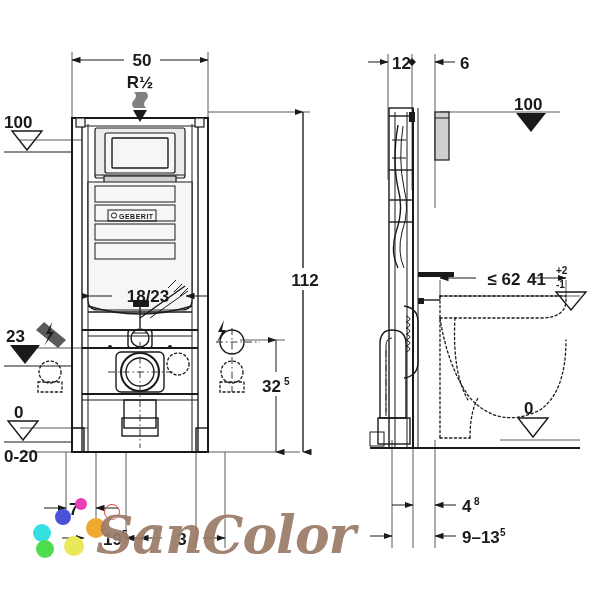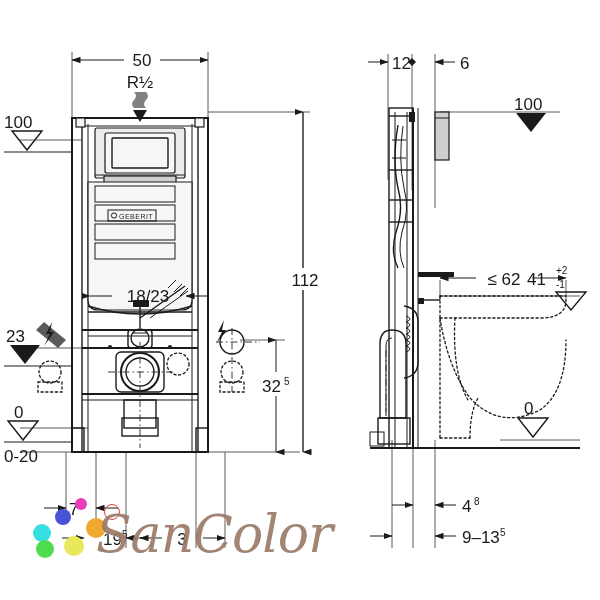--- a/index.html
+++ b/index.html
@@ -1,17 +1,17 @@
 <!DOCTYPE html>
 <html><head>
 <meta charset="utf-8">
 <style>
   html,body{margin:0;padding:0;background:#ffffff;}
   body{width:600px;height:600px;overflow:hidden;font-family:"Liberation Sans",sans-serif;}
-  #stage{position:relative;width:600px;height:600px;background:#ffffff;}
+  #stage{position:relative;width:600px;height:600px;background:#ffffff;font-weight:bold;}
   #stage svg{position:absolute;left:0;top:0;}
   .dim-text{font-family:"Liberation Sans",sans-serif;font-size:17px;fill:#1a1a1a;}
   .dim-sup{font-family:"Liberation Sans",sans-serif;font-size:10px;fill:#1a1a1a;}
   .lvl-text{font-family:"Liberation Sans",sans-serif;font-size:17px;fill:#1a1a1a;}
   .ln{stroke:#1a1a1a;fill:none;}
   .thin{stroke-width:1;}
   .med{stroke-width:1.4;}
   .thick{stroke-width:2;}
   .ext{stroke:#5a5a5a;stroke-width:1;fill:none;}
   .dot{stroke:#1a1a1a;stroke-width:1.3;fill:none;stroke-dasharray:2.2 2.6;stroke-linecap:round;}

